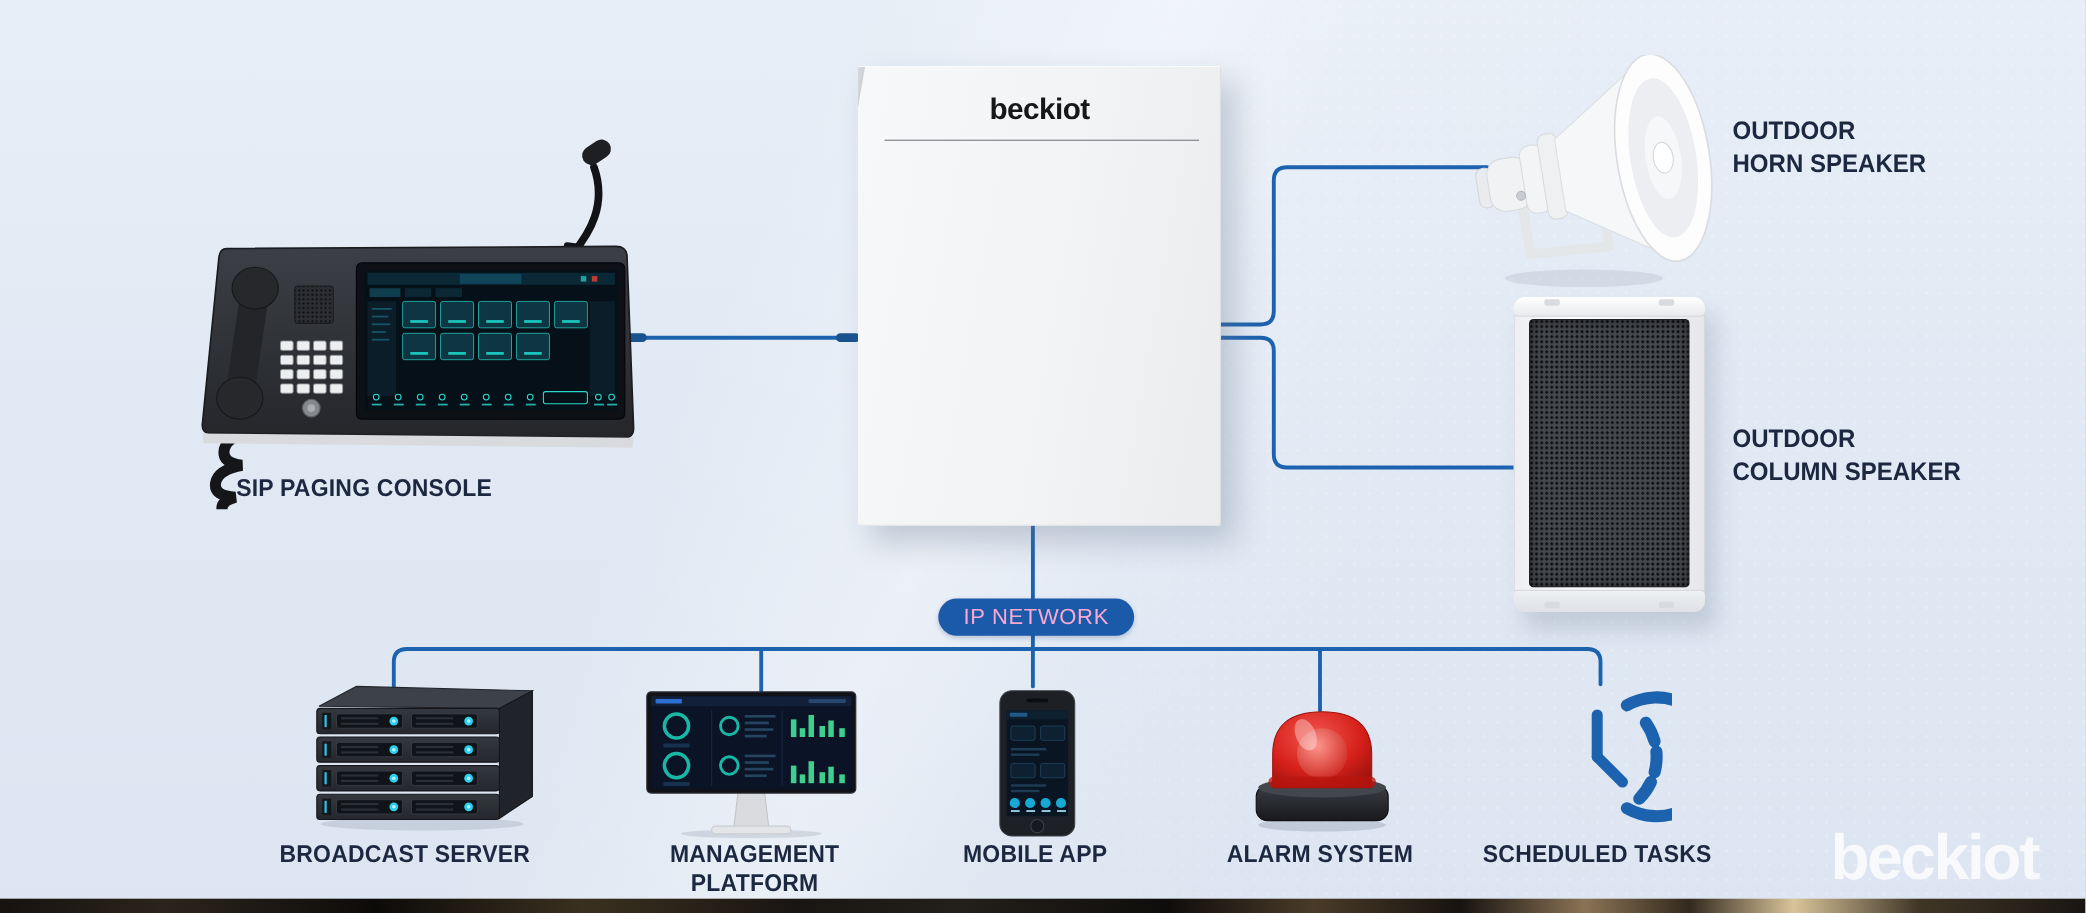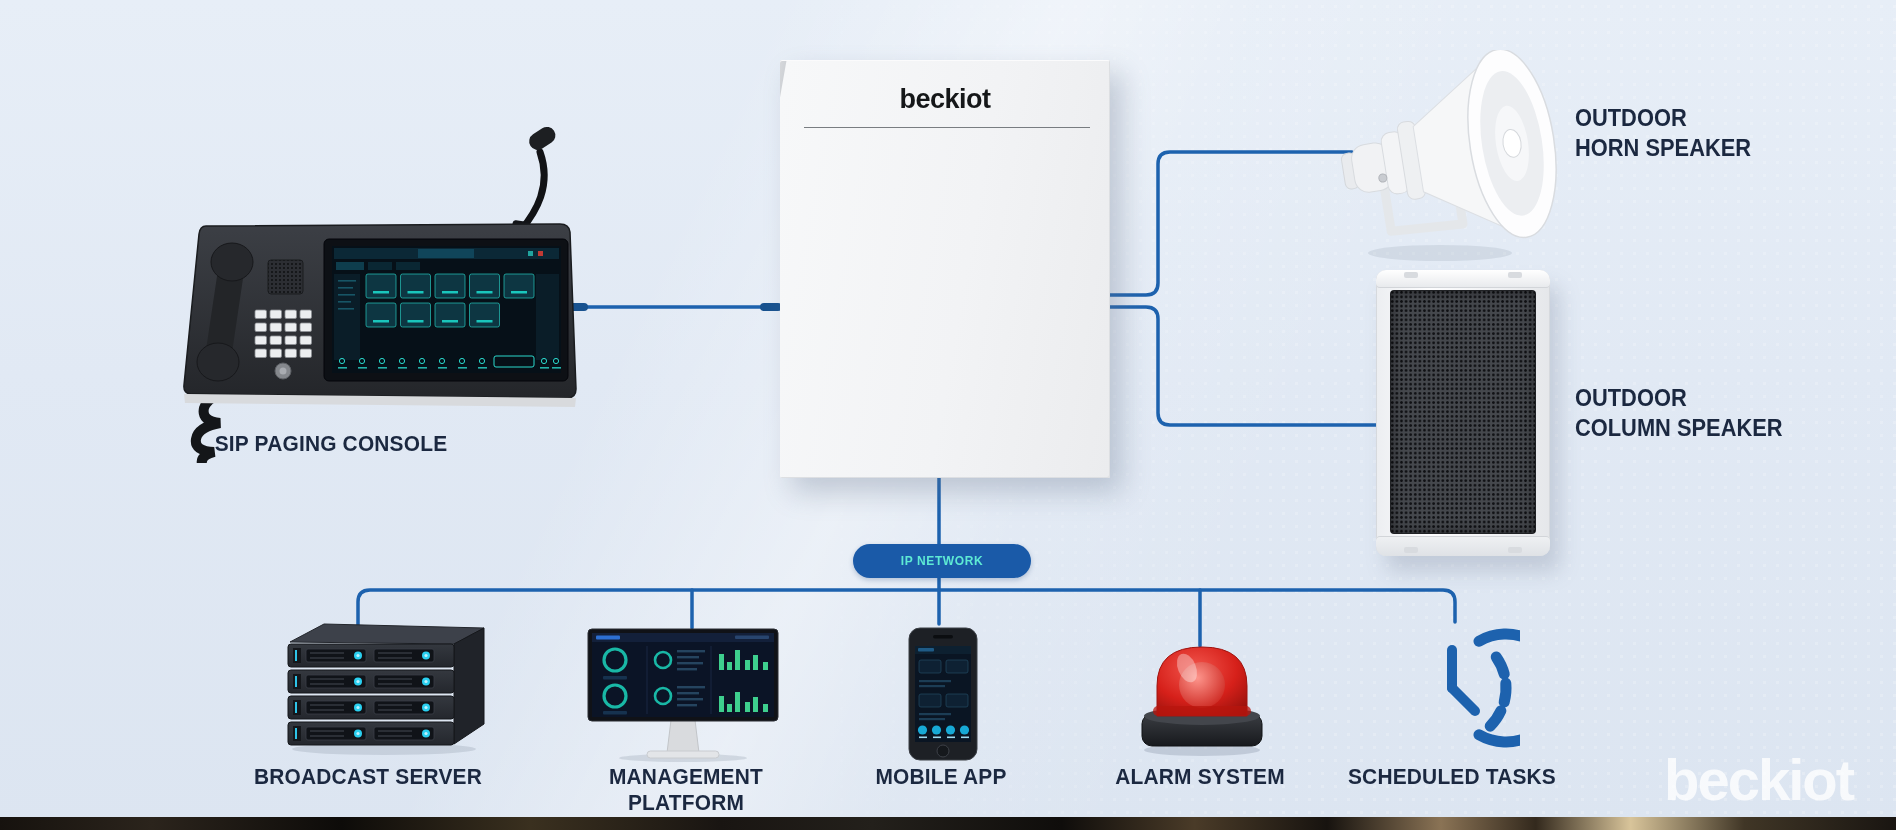--- a/index.html
+++ b/index.html
@@ -21,22 +21,22 @@
   svg{display:block}
   .lines-layer{position:absolute;left:0;top:0;}
   .hub-box{position:absolute;left:780px;top:60px;width:330px;height:418px;
     background:linear-gradient(100deg,#d6d8db 0,#cfd2d6 6px,#f7f8f9 7px,#f2f3f5 55%,#ebecee 100%);
     box-shadow:12px 14px 28px rgba(100,115,140,.33), inset -1px -1px 0 #dddfe2, inset 0 1px 0 #fbfbfc;
     border-radius:2px;}
   .hub-brand{position:absolute;left:0;top:24px;width:100%;text-align:center;
     font-size:27px;font-weight:800;color:#151719;letter-spacing:-.5px;}
   .hub-rule{position:absolute;left:24px;right:20px;top:67px;height:1px;background:#63676c;opacity:.85;}
   .badge{position:absolute;left:853px;top:544px;width:178px;height:34px;border-radius:17px;
-    background:#1a5aa8;color:#5eead4;display:flex;align-items:center;justify-content:center;
-    font-size:12px;font-weight:700;letter-spacing:.6px;box-shadow:0 2px 5px rgba(20,60,120,.25);}
+    background:#1a5aa8;color:#f9a8d4;display:flex;align-items:center;justify-content:center;
+    font-size:20px;font-weight:400;letter-spacing:.6px;box-shadow:0 2px 5px rgba(20,60,120,.25);}
   .node-label{position:absolute;font-weight:700;font-size:22px;color:#1b2840;
     letter-spacing:.2px;text-align:center;transform:scaleX(.95);}
   .side-label{position:absolute;font-weight:700;font-size:23px;color:#1b2840;
     line-height:30px;text-align:left;transform:scaleX(.95);transform-origin:left center;}
   .dev{position:absolute;}
   .watermark{position:absolute;left:1664px;top:746px;font-size:58px;font-weight:800;
     color:rgba(255,255,255,.78);letter-spacing:-2px;}
   
   .col-frame{position:absolute;inset:0;border-radius:10px;
     background:linear-gradient(90deg,#eceef1 0%,#fdfdfe 30%,#f2f3f5 65%,#e5e7ea 100%);

